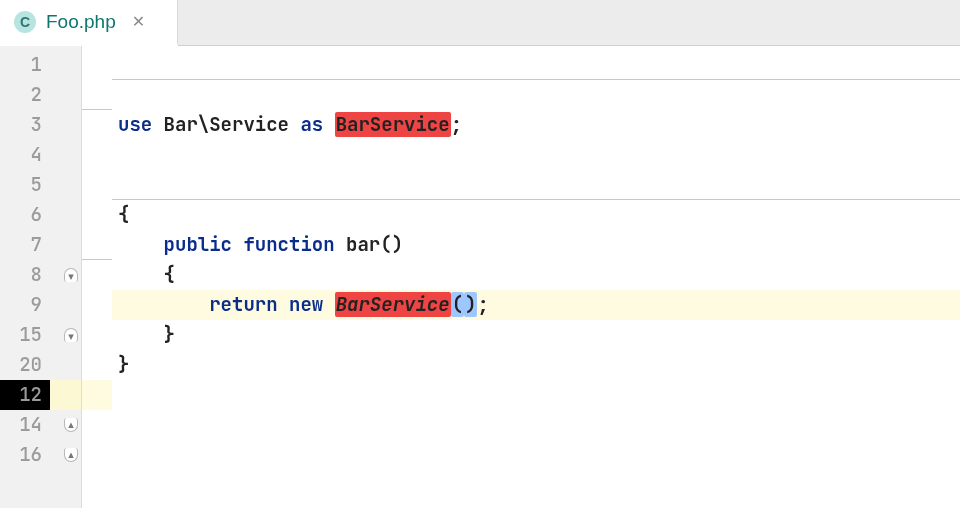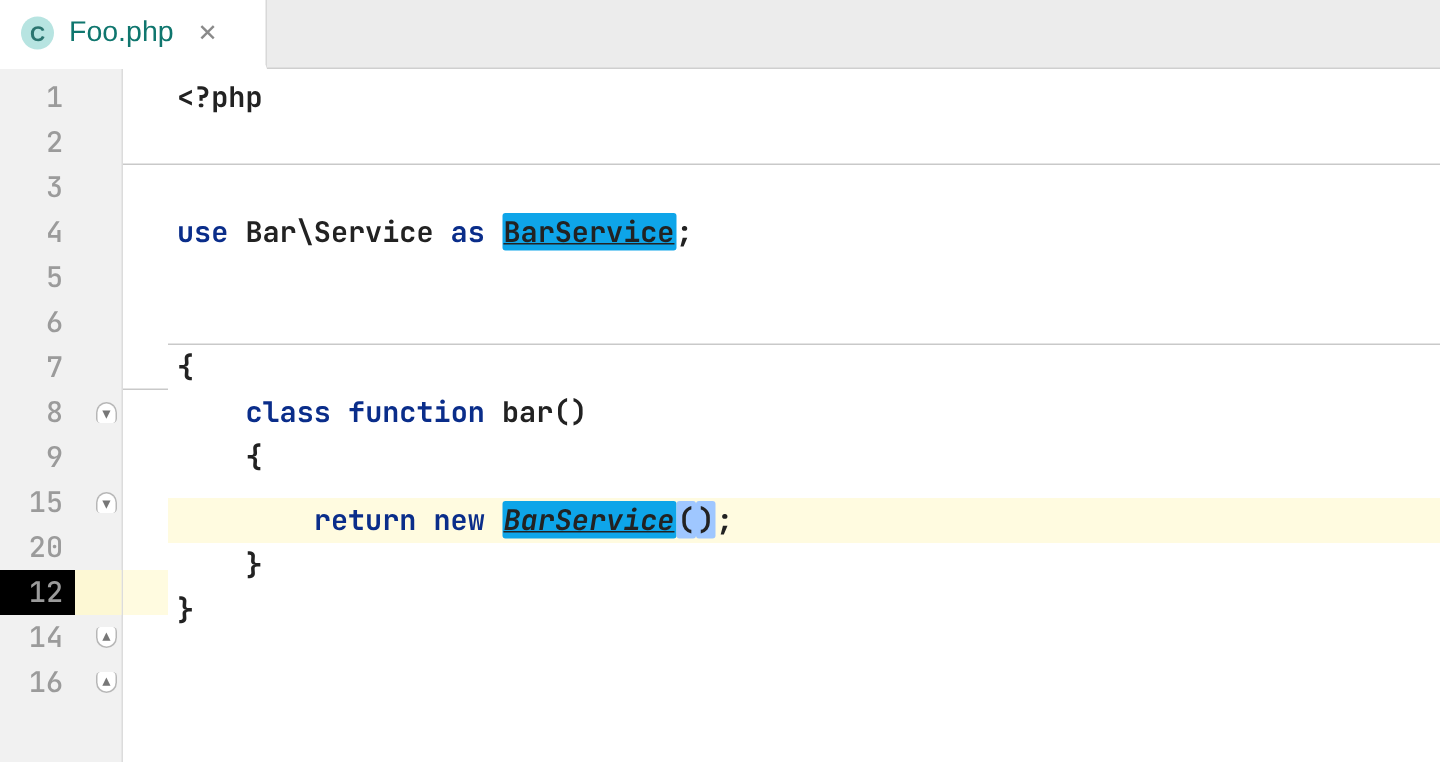--- a/index.html
+++ b/index.html
@@ -120,25 +120,25 @@
   }
   .code-line {
     height: 30px;
     line-height: 30px;
     padding-left: 6px;
     white-space: pre;
     color: #222;
     font-weight: 600;
   }
   .code-line.sep { border-bottom: 1px solid #c9c9c9; }
-  .code-line.hl  { background: #fffbe0; margin-top: 12px; }
+  .code-line.hl  { background: #fffbe0; }
 
   .kw   { color: #0a2d8a; font-weight: 700; }
   .plain{ color: #222; }
-  .hlref{ background: #0ea5e9; border-radius: 2px; padding: 0 1px; text-decoration: underline; }
+  .hlref{ background: #ef4444; border-radius: 2px; padding: 0 1px; }
   .ital { font-style: italic; }
   .paren-match { background: #9fc7ff; border-radius: 2px; padding: 0 1px; }
   .tag  { color: #222; font-weight: 700; }
 </style>
 </head>
 <body>
 
 <div class="tabbar">
   <div class="tab">
     <span class="tab-icon">C</span>
@@ -202,27 +202,26 @@
     <div class="mrow"></div>
     <div class="mrow"></div>
     <div class="mrow"></div>
     <div class="mrow"></div>
     <div class="mrow hl"></div>
     <div class="mrow"></div>
     <div class="mrow"></div>
   </div>
 
   <div class="code-col">
-    <div class="code-line"><span class="tag">&lt;?php</span></div>
     <div class="code-line sep"></div>
     <div class="code-line"></div>
     <div class="code-line"><span class="kw">use</span><span class="plain"> Bar\Service </span><span class="kw">as</span><span> </span><span class="hlref plain">BarService</span><span class="plain">;</span></div>
     <div class="code-line"></div>
     <div class="code-line sep"></div>
     <div class="code-line"><span class="plain">{</span></div>
-    <div class="code-line"><span>    </span><span class="kw">class</span><span> </span><span class="kw">function</span><span class="plain"> bar()</span></div>
+    <div class="code-line"><span>    </span><span class="kw">public</span><span> </span><span class="kw">function</span><span class="plain"> bar()</span></div>
     <div class="code-line"><span class="plain">    {</span></div>
     <div class="code-line hl"><span>        </span><span class="kw">return</span><span> </span><span class="kw">new</span><span> </span><span class="hlref ital">BarService</span><span class="paren-match">(</span><span class="paren-match">)</span><span class="plain">;</span></div>
     <div class="code-line"><span class="plain">    }</span></div>
     <div class="code-line"><span class="plain">}</span></div>
   </div>
 
 </div>
 
 </body></html>

